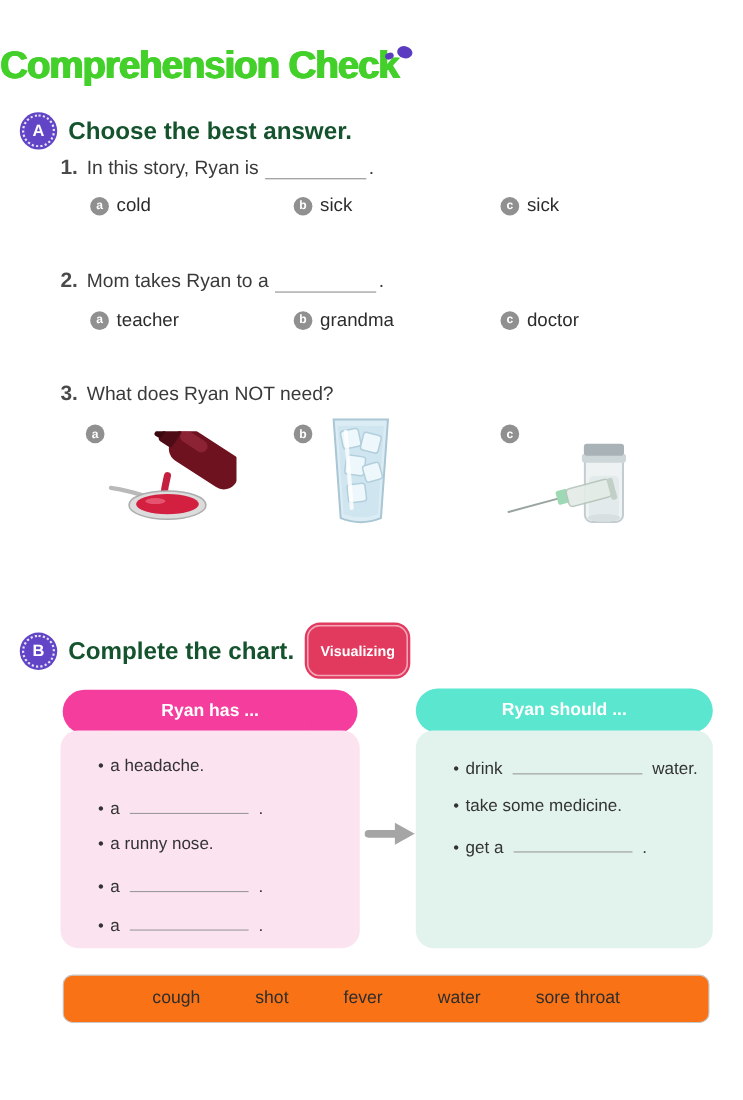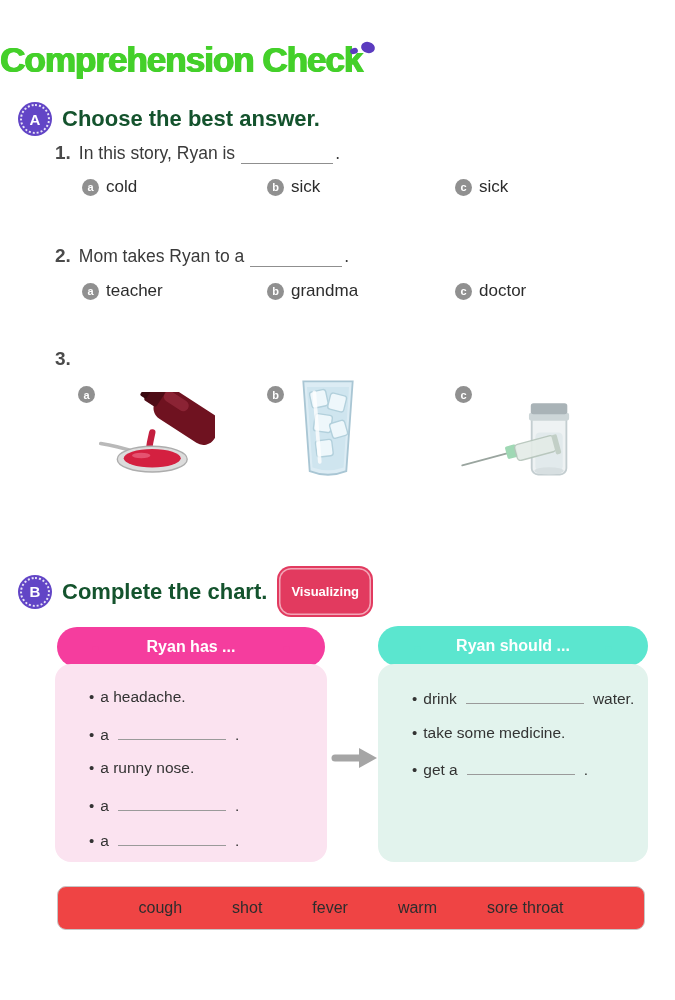--- a/index.html
+++ b/index.html
@@ -49,21 +49,21 @@
   .chart-body{position:absolute;border-radius:16px;padding:24px 0 0 34px;box-sizing:border-box;
               display:flex;flex-direction:column;gap:14.5px;}
   .chart-body.pink{background:#fbe3f0;}
   .chart-body.teal{background:#e2f3ed;}
   .c-item{font-size:15.5px;color:#333;height:21px;display:flex;align-items:baseline;gap:6px;}
   .c-bullet{font-size:15px;color:#333;}
   .blank.c{width:108px;margin:0 3px;border-bottom-color:#9a9a9a;}
   .arrow-wrap{position:absolute;}
 
   
-  .word-bank{position:absolute;left:57px;top:886px;width:588px;height:44px;background:#ef4444;
+  .word-bank{position:absolute;left:57px;top:886px;width:588px;height:44px;background:#f97316;
              border:1.5px solid #c6c6c6;border-radius:9px;box-sizing:border-box;
              display:flex;align-items:center;justify-content:center;gap:50px;}
   .word{font-size:16px;color:#2d2d2d;}
 </style>
 </head>
 <body>
 
 <div class="page">
 
   <div class="title-wrap">
@@ -114,20 +114,21 @@
       <span class="opt-label">grandma</span>
     </div>
     <div class="opt" style="left:455px;">
       <span class="opt-circle">c</span>
       <span class="opt-label">doctor</span>
     </div>
   </div>
 
   <div class="q-line" style="top:348px;">
     <span class="q-num">3.</span>
+    <span class="q-text">What does Ryan NOT need?</span>
   </div>
 
   <span class="img-letter" style="left:78px;top:386px;">a</span>
   <span class="img-letter" style="left:267px;top:386px;">b</span>
   <span class="img-letter" style="left:455px;top:386px;">c</span>
 
   <div class="q3-img" style="left:95px;top:392px;width:120px;height:92px;">
     <svg width="120" height="92" viewBox="0 0 130 100">
       <g transform="rotate(33 98 26)">
         <rect x="62" y="8" width="76" height="36" rx="14" fill="#6f1220"></rect>
@@ -238,17 +239,17 @@
       <span>get a</span>
         <span class="blank c"></span>
         <span>.</span>
     </div>
   </div>
 
   <div class="word-bank">
     <span class="word">cough</span>
     <span class="word">shot</span>
     <span class="word">fever</span>
-    <span class="word">warm</span>
+    <span class="word">water</span>
     <span class="word">sore throat</span>
   </div>
 
 </div>
 
 </body></html>

